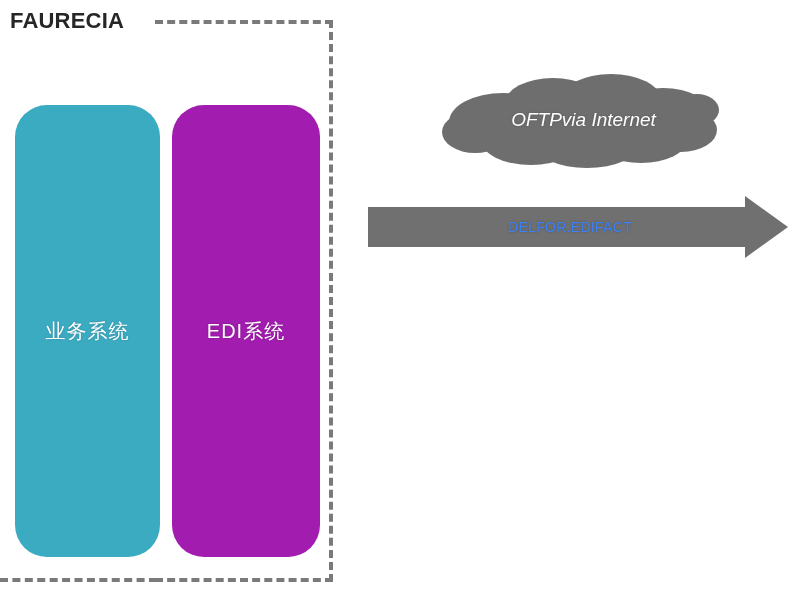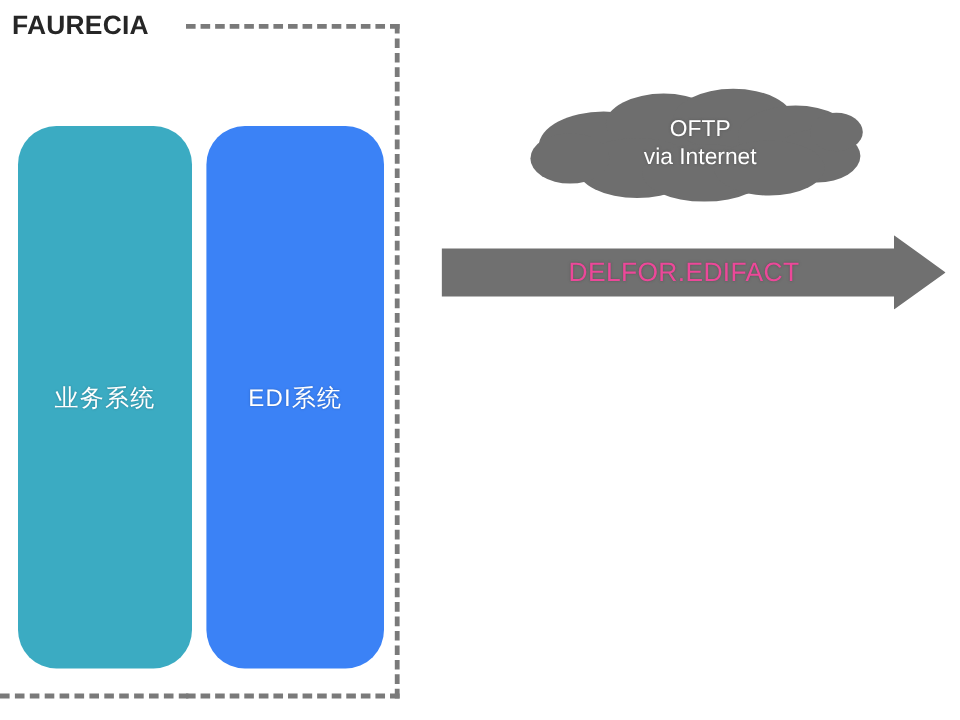--- a/index.html
+++ b/index.html
@@ -99,30 +99,30 @@
     left: 0;
     top: 0;
   }
   #cloud-label {
     position: absolute;
     left: 0;
     top: 0;
     width: 285px;
     height: 100px;
     display: flex;
-    flex-direction: column;
     align-items: center;
     justify-content: center;
     color: #ffffff;
     font-size: 19px;
     line-height: 1.25;
     text-align: center;
     padding-left: 12px;
     box-sizing: border-box;
     text-shadow: 0 0 2px rgba(60,60,60,0.5);
+    font-style: italic;
   }
 
   
   .arrow {
     position: absolute;
     left: 368px;
     width: 420px;
     height: 62px;
   }
   .arrow svg {
@@ -132,22 +132,22 @@
   }
   .arrow-label {
     position: absolute;
     left: 0;
     top: 0;
     width: 420px;
     height: 62px;
     display: flex;
     align-items: center;
     justify-content: center;
-    color: #ec4899;
-    font-size: 22px;
+    color: #3b82f6;
+    font-size: 14px;
     letter-spacing: 0.3px;
     text-shadow: 0 0 2px rgba(60,60,60,0.55);
   }
   .arrow-label.shift-right { padding-left: 16px; box-sizing: border-box; }
   .arrow-label.shift-left  { padding-right: 16px; box-sizing: border-box; }
 
   #arrow-delfor { top: 196px; }
   #arrow-deljit { top: 274px; }
   #arrow-desadv { top: 344px; }
 </style>
@@ -158,21 +158,21 @@
 
   <div id="company-title">FAURECIA</div>
 
   <div id="boundary"></div>
   <div id="boundary-bottom-ext"></div>
 
   <div class="sys-box" id="box-business" style="background:#3BABC2;">
     <span>业务系统</span>
   </div>
 
-  <div class="sys-box" id="box-edi" style="background:#3b82f6;">
+  <div class="sys-box" id="box-edi" style="background:#a21caf;">
     <span>EDI系统</span>
   </div>
 
   <div id="cloud-wrap">
     <svg width="285" height="100" viewBox="0 0 285 100">
       <g fill="#6E6E6E">
         <ellipse cx="68" cy="52" rx="54" ry="29"></ellipse>
         <ellipse cx="118" cy="33" rx="48" ry="25"></ellipse>
         <ellipse cx="176" cy="30" rx="50" ry="26"></ellipse>
         <ellipse cx="228" cy="44" rx="48" ry="26"></ellipse>

